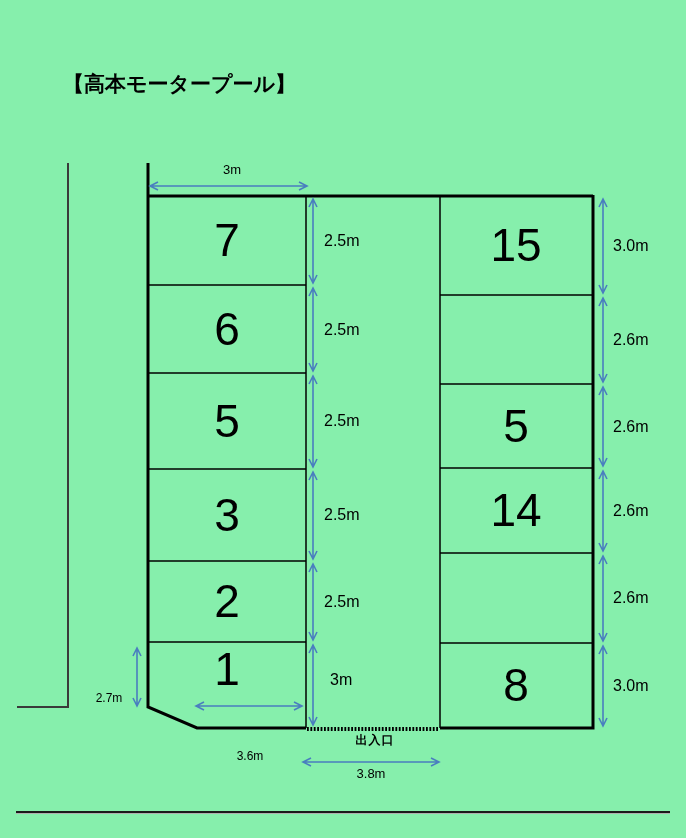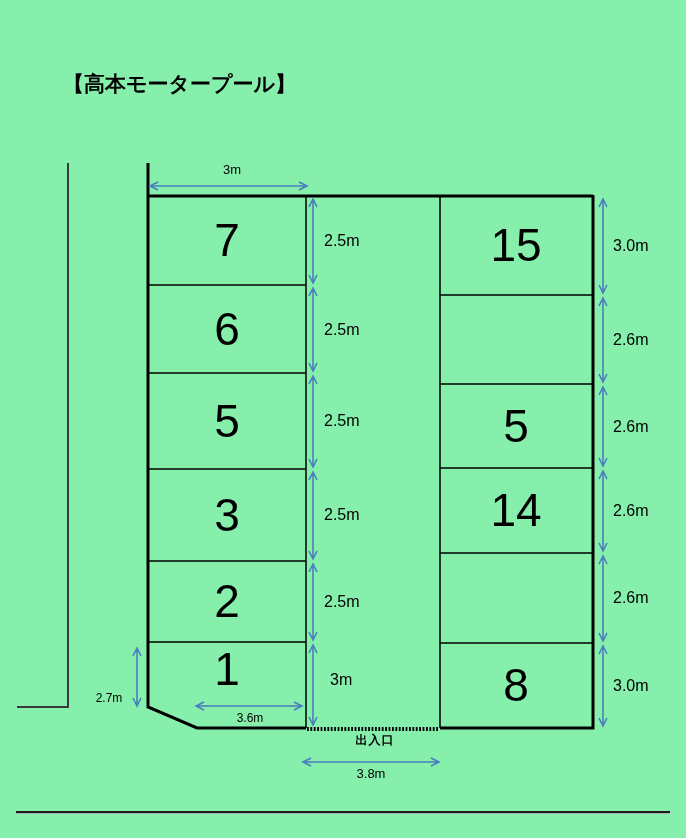--- a/index.html
+++ b/index.html
@@ -112,18 +112,18 @@
 
   <span class="dim" style="left:613px; top:246px;">3.0m</span>
   <span class="dim" style="left:613px; top:340px;">2.6m</span>
   <span class="dim" style="left:613px; top:427px;">2.6m</span>
   <span class="dim" style="left:613px; top:511px;">2.6m</span>
   <span class="dim" style="left:613px; top:598px;">2.6m</span>
   <span class="dim" style="left:613px; top:686px;">3.0m</span>
 
   <span class="lbl" style="left:232px; top:169px;">3m</span>
   <span class="lbl small" style="left:109px; top:666px;margin-top:32px;">2.7m</span>
-  <span class="lbl small" style="left:250px; top:718px;">3.6m</span>
+  <span class="lbl small" style="left:250px; top:756px;">3.6m</span>
   <span class="lbl gate" style="left:375px; top:740px;">出入口</span>
   <span class="lbl" style="left:371px; top:773px;">3.8m</span>
 
   <div class="bottom-rule"></div>
 </div>
 
 </body></html>

